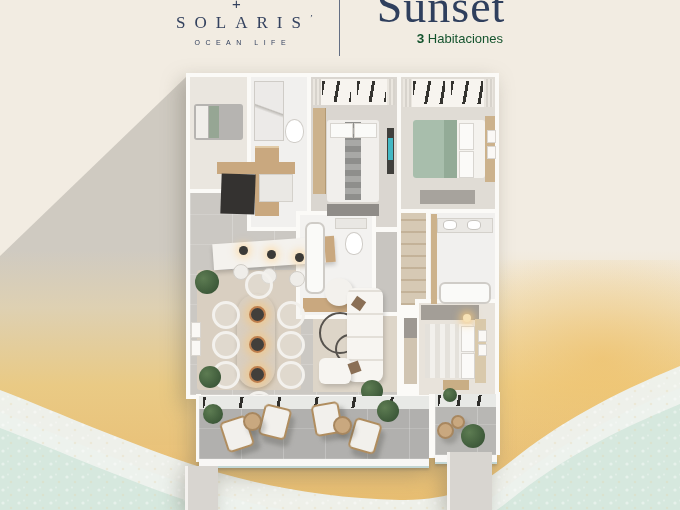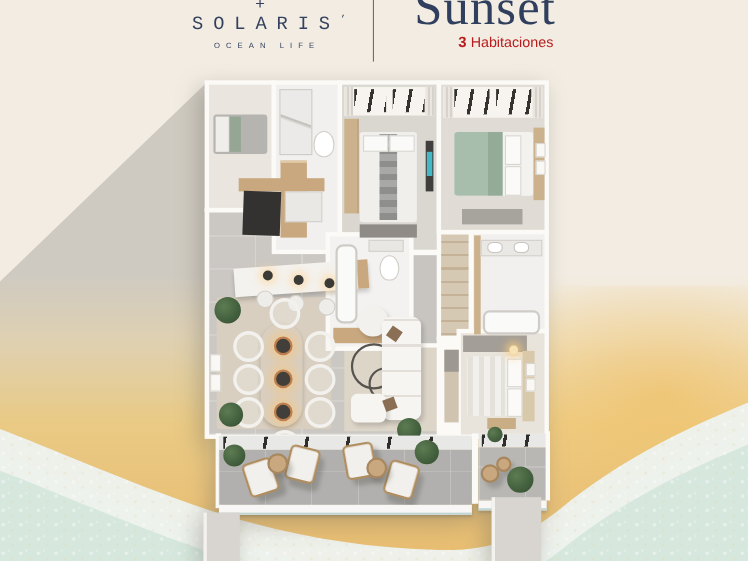--- a/index.html
+++ b/index.html
@@ -13,28 +13,28 @@
     clip-path:polygon(187px 76px,187px 445px,0px 445px,0px 256px);}
   .sand{position:absolute;left:0;top:250px;width:680px;height:260px;
     background:linear-gradient(180deg,rgba(240,216,160,0) 0%,rgba(240,216,160,.45) 22%,rgba(238,202,122,.85) 52%,#e9c178 80%,#e7bd70 100%);}
   .sand-glow{position:absolute;left:420px;top:260px;width:260px;height:220px;
     background:radial-gradient(ellipse at 70% 45%,rgba(238,188,96,.6),rgba(238,188,96,0) 70%);}
   .foam-svg{position:absolute;left:0;top:330px;width:680px;height:180px;}
 
   
   .brand{position:absolute;left:160px;top:0;width:160px;text-align:center;color:#33415e;}
   .brand-plus{position:absolute;left:72px;top:-5px;font-size:15px;font-weight:300;}
-  .brand-name{position:absolute;left:0;top:13px;width:160px;font-family:Liberation Mono, monospace;
+  .brand-name{position:absolute;left:0;top:13px;width:160px;font-family:Liberation Serif, serif;
     font-size:17px;letter-spacing:9px;text-indent:9px;font-weight:400;}
   .brand-tm{font-size:9px;vertical-align:top;letter-spacing:0;}
   .brand-tag{position:absolute;left:0;top:39px;width:160px;font-size:7px;letter-spacing:5.5px;text-indent:5.5px;}
   .hdr-divider{position:absolute;left:339px;top:0;width:1px;height:56px;background:#4a5872;opacity:.85;}
   .unit-name{position:absolute;left:366px;top:-16px;width:150px;text-align:center;color:#2f3f5d;
     font-family:"Liberation Serif",serif;font-size:46px;line-height:1;letter-spacing:1px;}
-  .unit-specs{position:absolute;left:355px;top:31px;width:148px;text-align:right;color:#b91c1c;}
+  .unit-specs{position:absolute;left:355px;top:31px;width:148px;text-align:right;color:#14532d;}
   .spec1{font-size:13px;}
   .spec1 b{font-size:13.5px;}
   .spec2{font-size:11px;font-style:italic;font-weight:500;margin-top:1px;}
 
   
   .plan{position:absolute;left:185px;top:72px;width:315px;height:438px;
     filter:drop-shadow(-5px 7px 10px rgba(110,104,92,.38));}
   .room{position:absolute;box-shadow:0 0 0 4px #fbfaf7;}
   .tile{background-image:repeating-linear-gradient(90deg,rgba(255,255,255,.22) 0 1px,transparent 1px 42px),
     repeating-linear-gradient(0deg,rgba(255,255,255,.15) 0 1px,transparent 1px 30px);}

